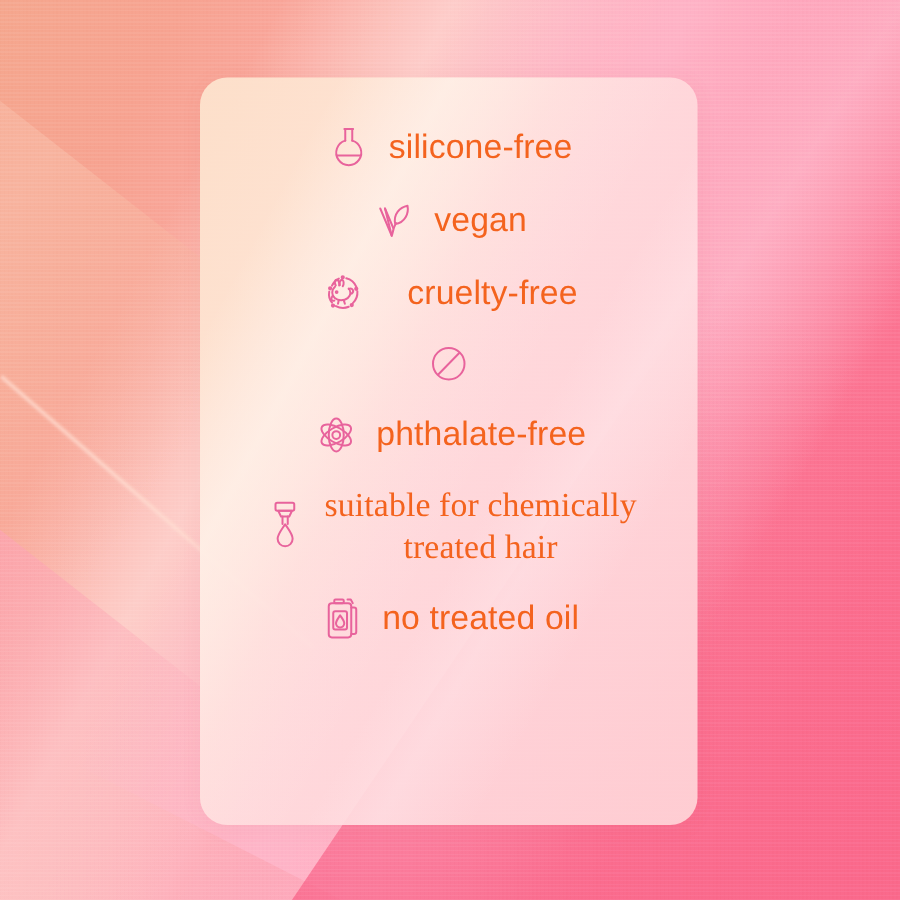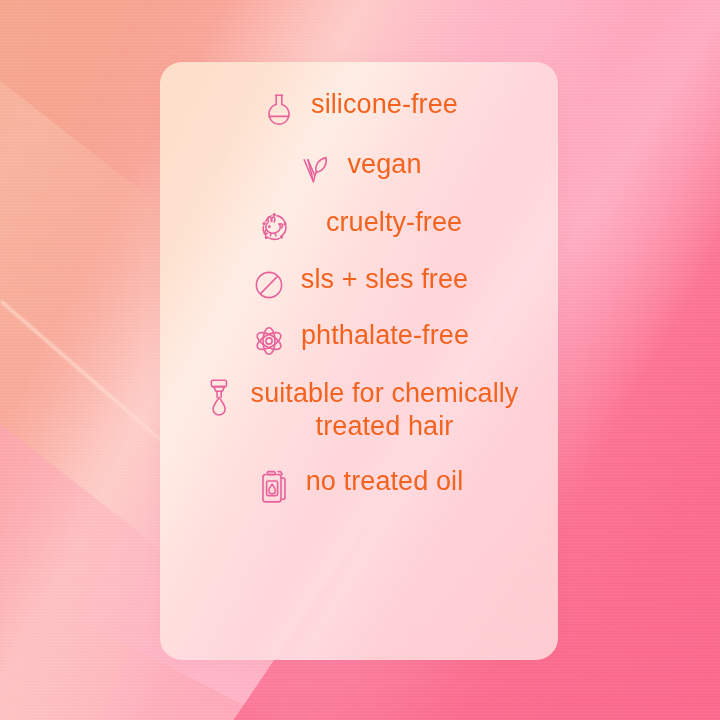--- a/index.html
+++ b/index.html
@@ -173,21 +173,21 @@
 
   .claims {
     position: relative;
     z-index: 2;
     padding: 26px 0 0 0;
     display: flex;
     flex-direction: column;
   }
   .claim-row {
     display: flex;
-    align-items: flex-start;
+    align-items: center;
     justify-content: center;
     gap: 13px;
     padding: 0 14px;
   }
   .claim-icon {
     flex: 0 0 auto;
     width: 38px;
     height: 44px;
     display: flex;
     align-items: center;
@@ -199,21 +199,21 @@
     overflow: visible;
   }
   .claim-label {
     color: #f4631e;
     font-size: 27px;
     line-height: 1.24;
     letter-spacing: 0.1px;
     text-align: center;
     white-space: pre-line;
   }
-  .claim-row.two-line .claim-label { text-align: center; }
+  .claim-row.two-line .claim-label { text-align: center; font-family: Liberation Serif, serif; }
 </style>
 </head>
 <body>
 
 <div id="stage">
 
   <div class="bg-base"></div>
   <div class="bg-band-a"></div>
   <div class="bg-band-b"></div>
   <div class="bg-streak-left"></div>
@@ -285,21 +285,20 @@
         </div>
         <div class="claim-row" style="min-height: 56px;">
           <span class="claim-icon">
             <svg width="32" height="32" viewBox="0 0 32 32">
       <g fill="none" stroke="currentColor" stroke-width="1.6" stroke-linecap="round" stroke-linejoin="round">
         <circle cx="16" cy="16" r="12.6"></circle>
         <path d="M7.6 24.6 24.4 7.4"></path>
       </g>
     </svg>
           </span>
-          <span class="claim-label">sls + sles free</span>
         </div>
         <div class="claim-row" style="min-height: 58px; padding-left: 15px;">
           <span class="claim-icon">
             <svg width="34" height="34" viewBox="0 0 34 34">
       <g fill="none" stroke="currentColor" stroke-width="1.6" stroke-linecap="round" stroke-linejoin="round">
         <ellipse cx="17" cy="17" rx="6.0" ry="13.2"></ellipse>
         <ellipse cx="17" cy="17" rx="6.0" ry="13.2" transform="rotate(60 17 17)"></ellipse>
         <ellipse cx="17" cy="17" rx="6.0" ry="13.2" transform="rotate(120 17 17)"></ellipse>
         <circle cx="17" cy="17" r="3.1"></circle>
       </g>

